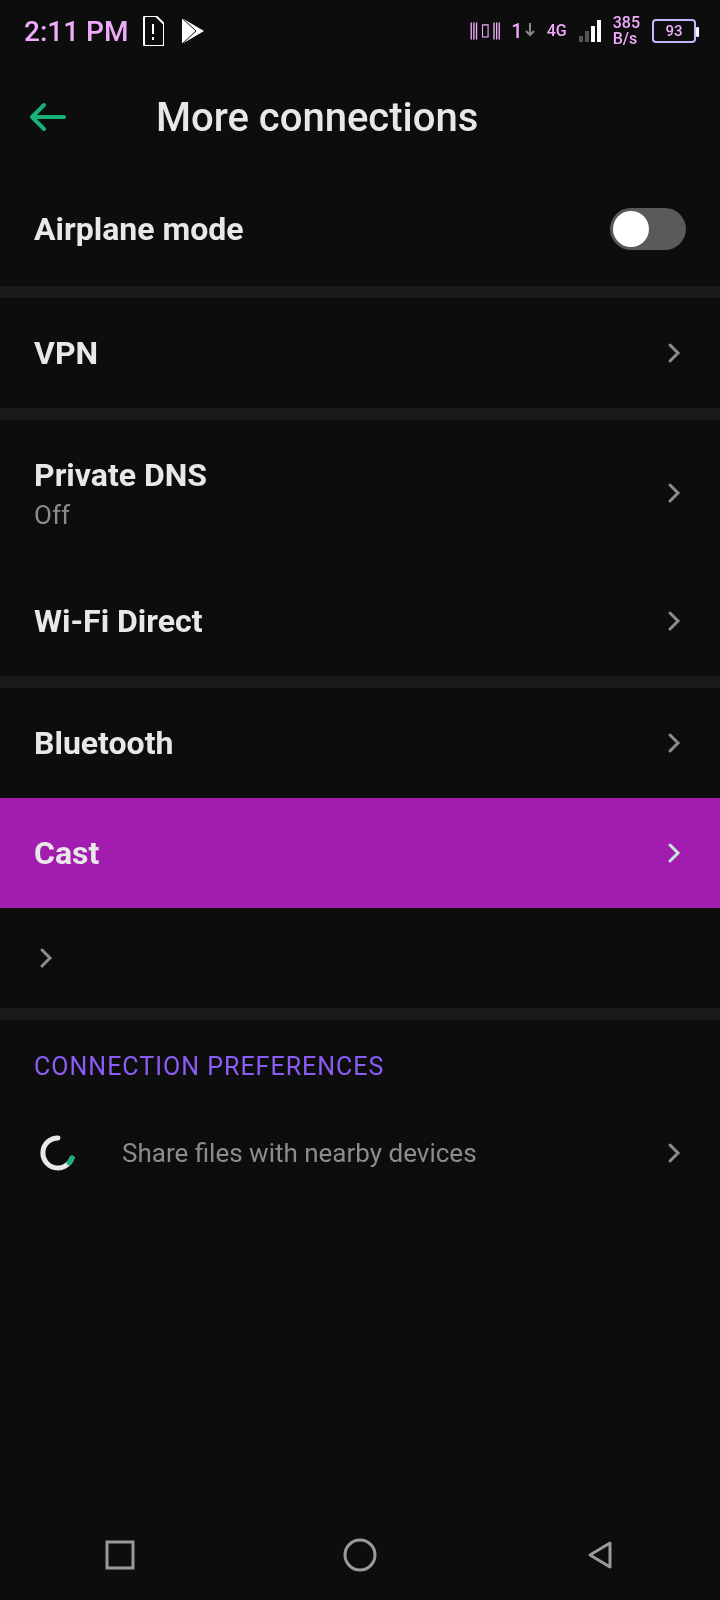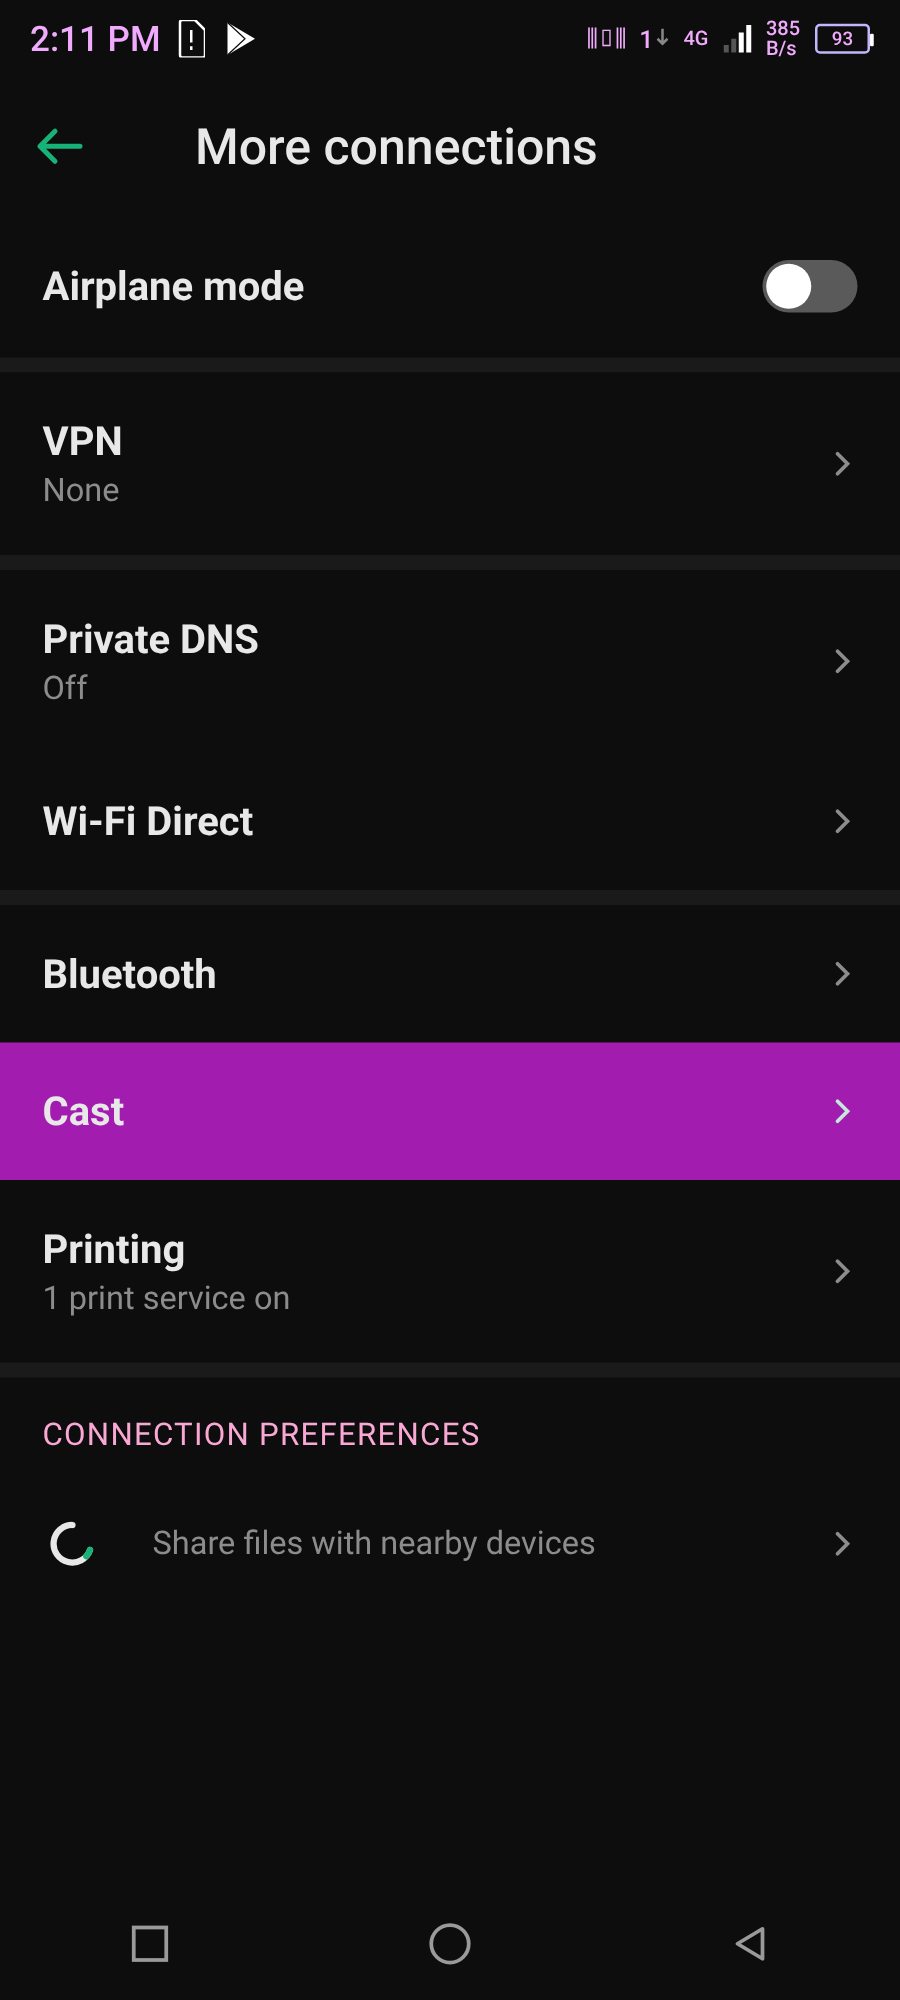--- a/index.html
+++ b/index.html
@@ -69,21 +69,21 @@
       width: 76px; height: 42px; border-radius: 22px; background:#5a5a5a;
       position:relative; flex-shrink:0;
     }
     .toggle .knob {
       position:absolute; left:3px; top:3px; width:36px; height:36px; border-radius:50%; background:#fff;
     }
     .section-header {
       padding: 32px 34px 12px 34px;
       font-size: 25px;
       letter-spacing: 1px;
-      color:#f9a8d4;
+      color:#8b5cf6;
     }
     .g-icon {
       width:48px; height:48px; display:flex; align-items:center; justify-content:center;
       flex-shrink:0; margin-right: 20px;
     }
     .row.with-icon { padding-left:34px; }
     
     .nav-bar {
       position:absolute; bottom:0; left:0; right:0; height:90px;
       display:flex; justify-content:space-around; align-items:center;
@@ -156,21 +156,20 @@
     <div class="toggle">
       <div class="knob"></div>
     </div>
   </div>
 
   <div class="divider"></div>
 
   <div class="row">
     <div class="row-text">
       <div class="row-title">VPN</div>
-      <div class="row-sub">None</div>
     </div>
     <svg class="chevron" width="24" height="24" viewBox="0 0 24 24">
         <path d="M8 4l8 8-8 8" stroke="#8c8c8c" stroke-width="3" fill="none" stroke-linecap="round"></path>
       </svg>
   </div>
 
   <div class="divider"></div>
 
   <div class="row">
     <div class="row-text">
@@ -205,24 +204,20 @@
   <div class="row highlight">
     <div class="row-text">
       <div class="row-title">Cast</div>
     </div>
     <svg class="chevron" width="24" height="24" viewBox="0 0 24 24">
         <path d="M8 4l8 8-8 8" stroke="#c5e8db" stroke-width="3" fill="none" stroke-linecap="round"></path>
       </svg>
   </div>
 
   <div class="row">
-    <div class="row-text">
-      <div class="row-title">Printing</div>
-      <div class="row-sub">1 print service on</div>
-    </div>
     <svg class="chevron" width="24" height="24" viewBox="0 0 24 24">
         <path d="M8 4l8 8-8 8" stroke="#8c8c8c" stroke-width="3" fill="none" stroke-linecap="round"></path>
       </svg>
   </div>
 
   <div class="divider"></div>
 
   <div class="section-header">CONNECTION PREFERENCES</div>
 
   <div class="row with-icon">

